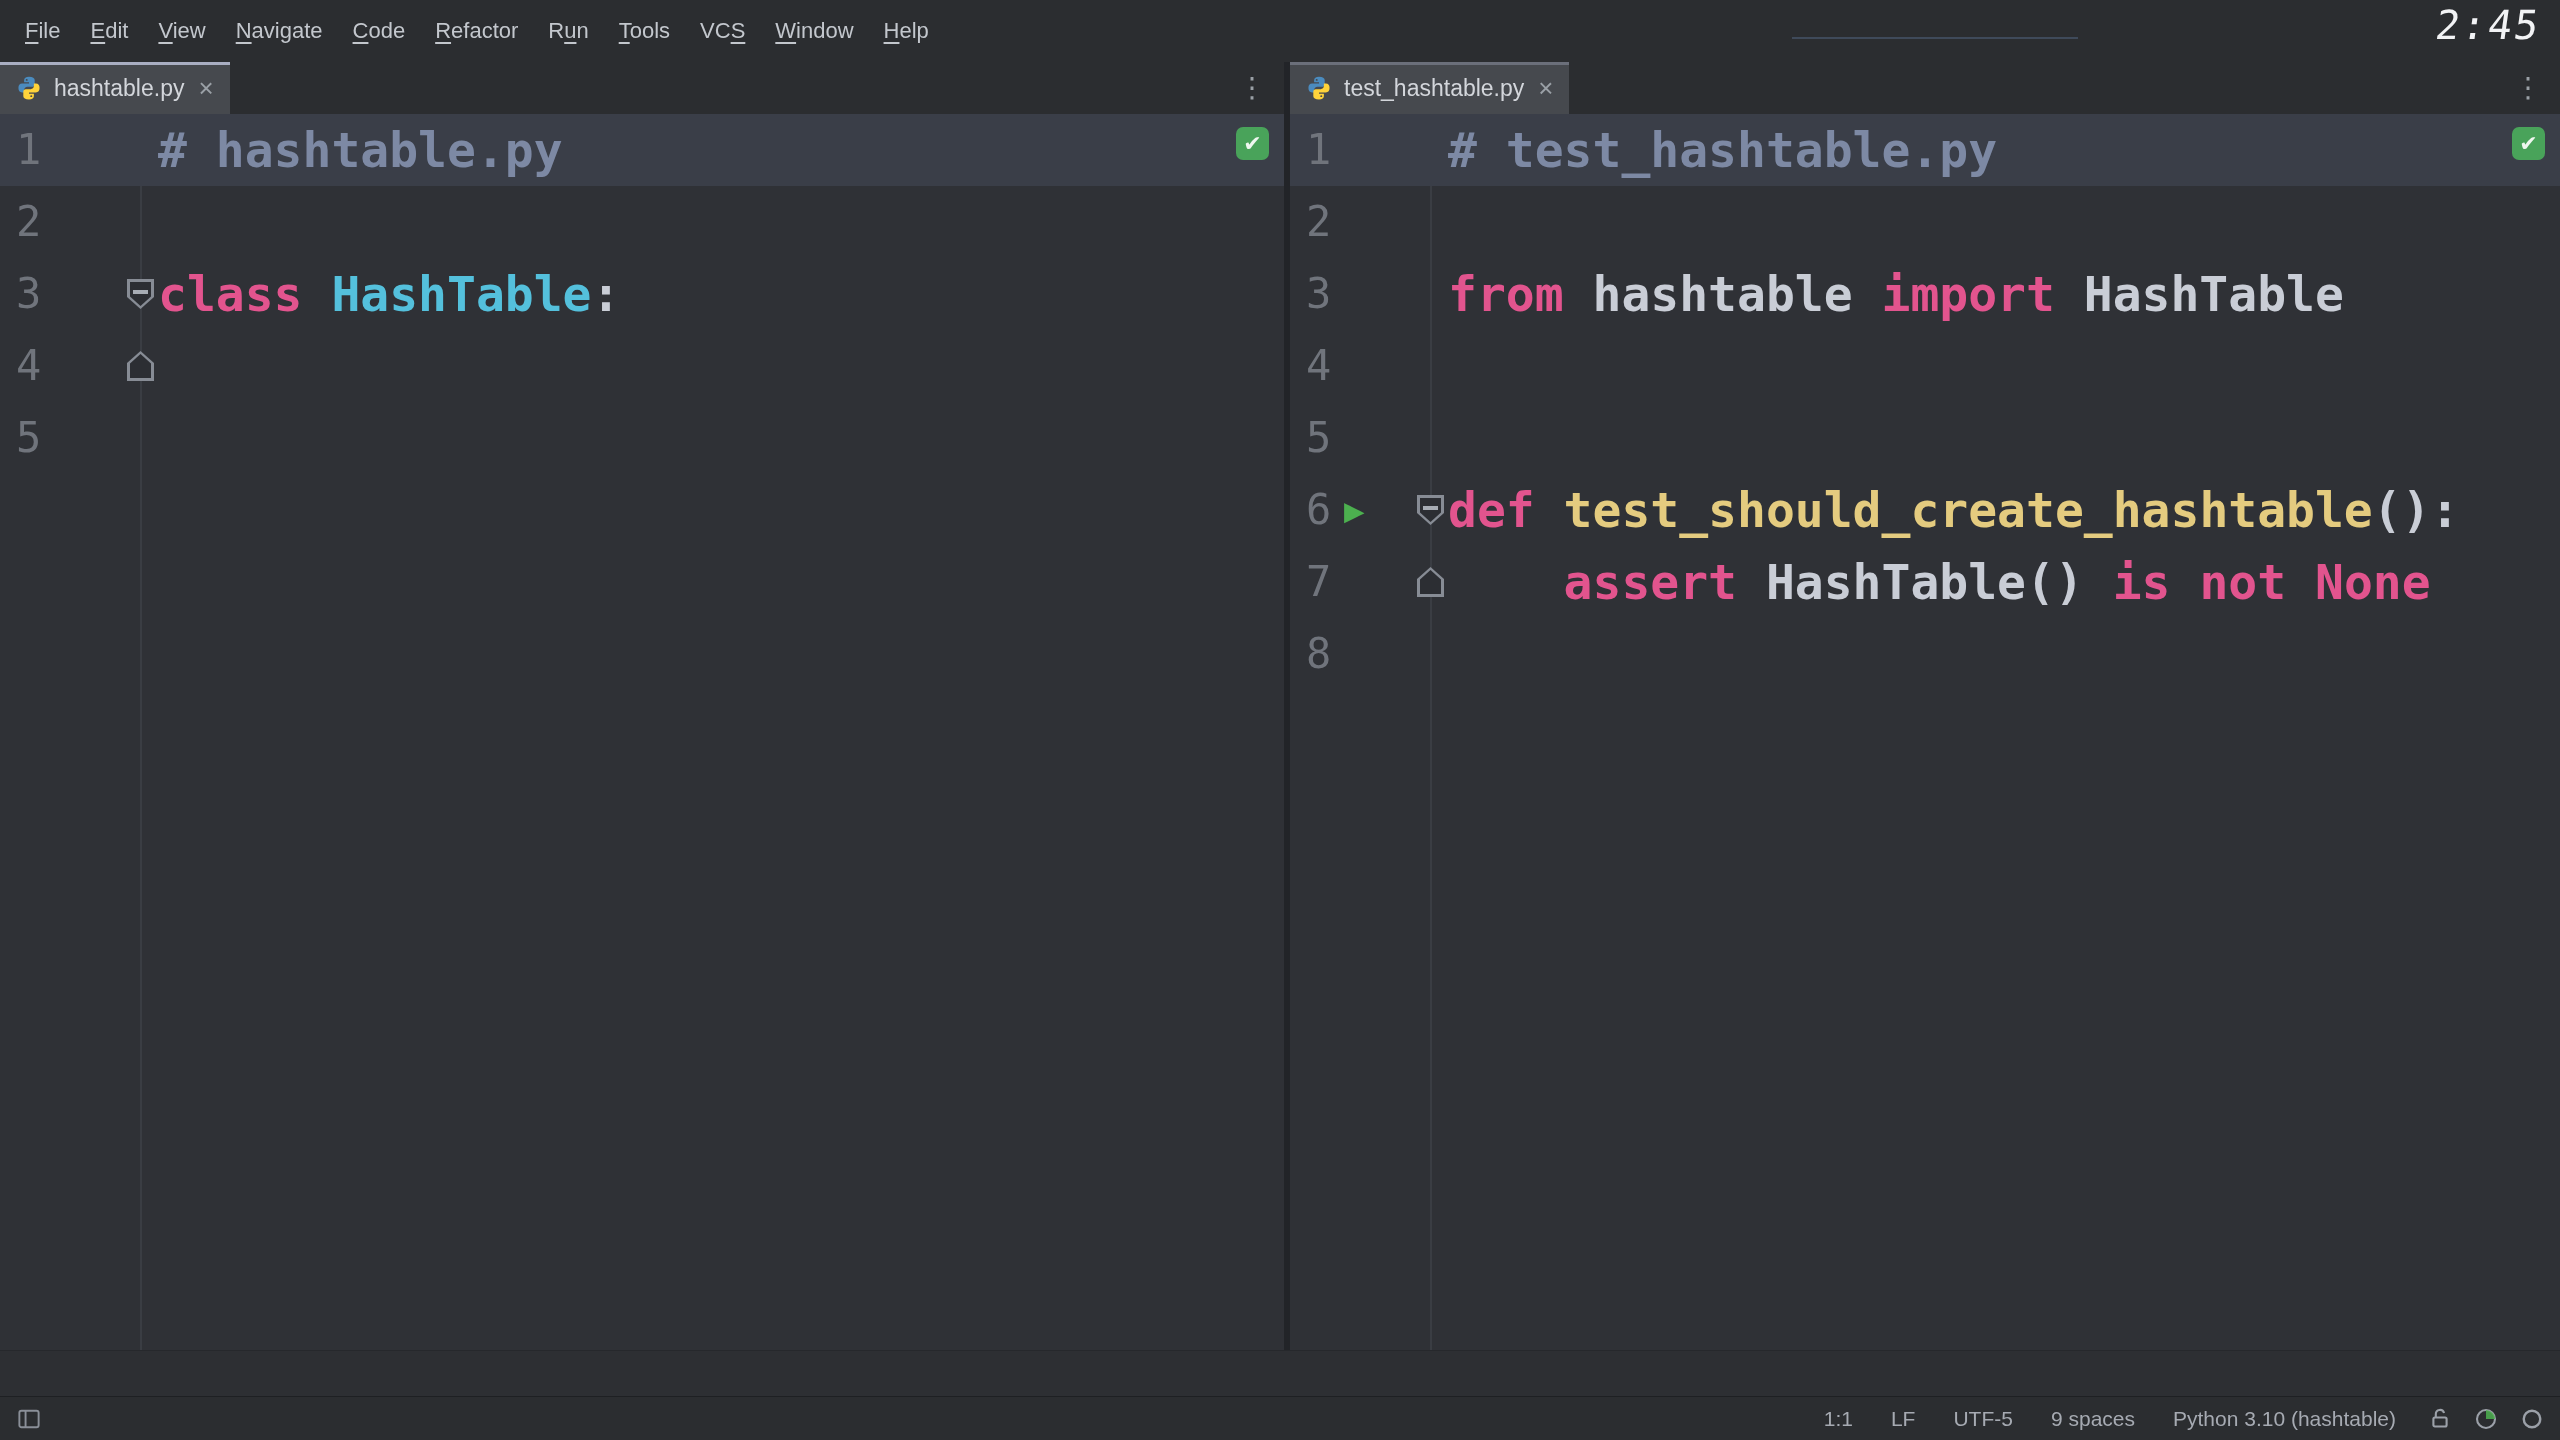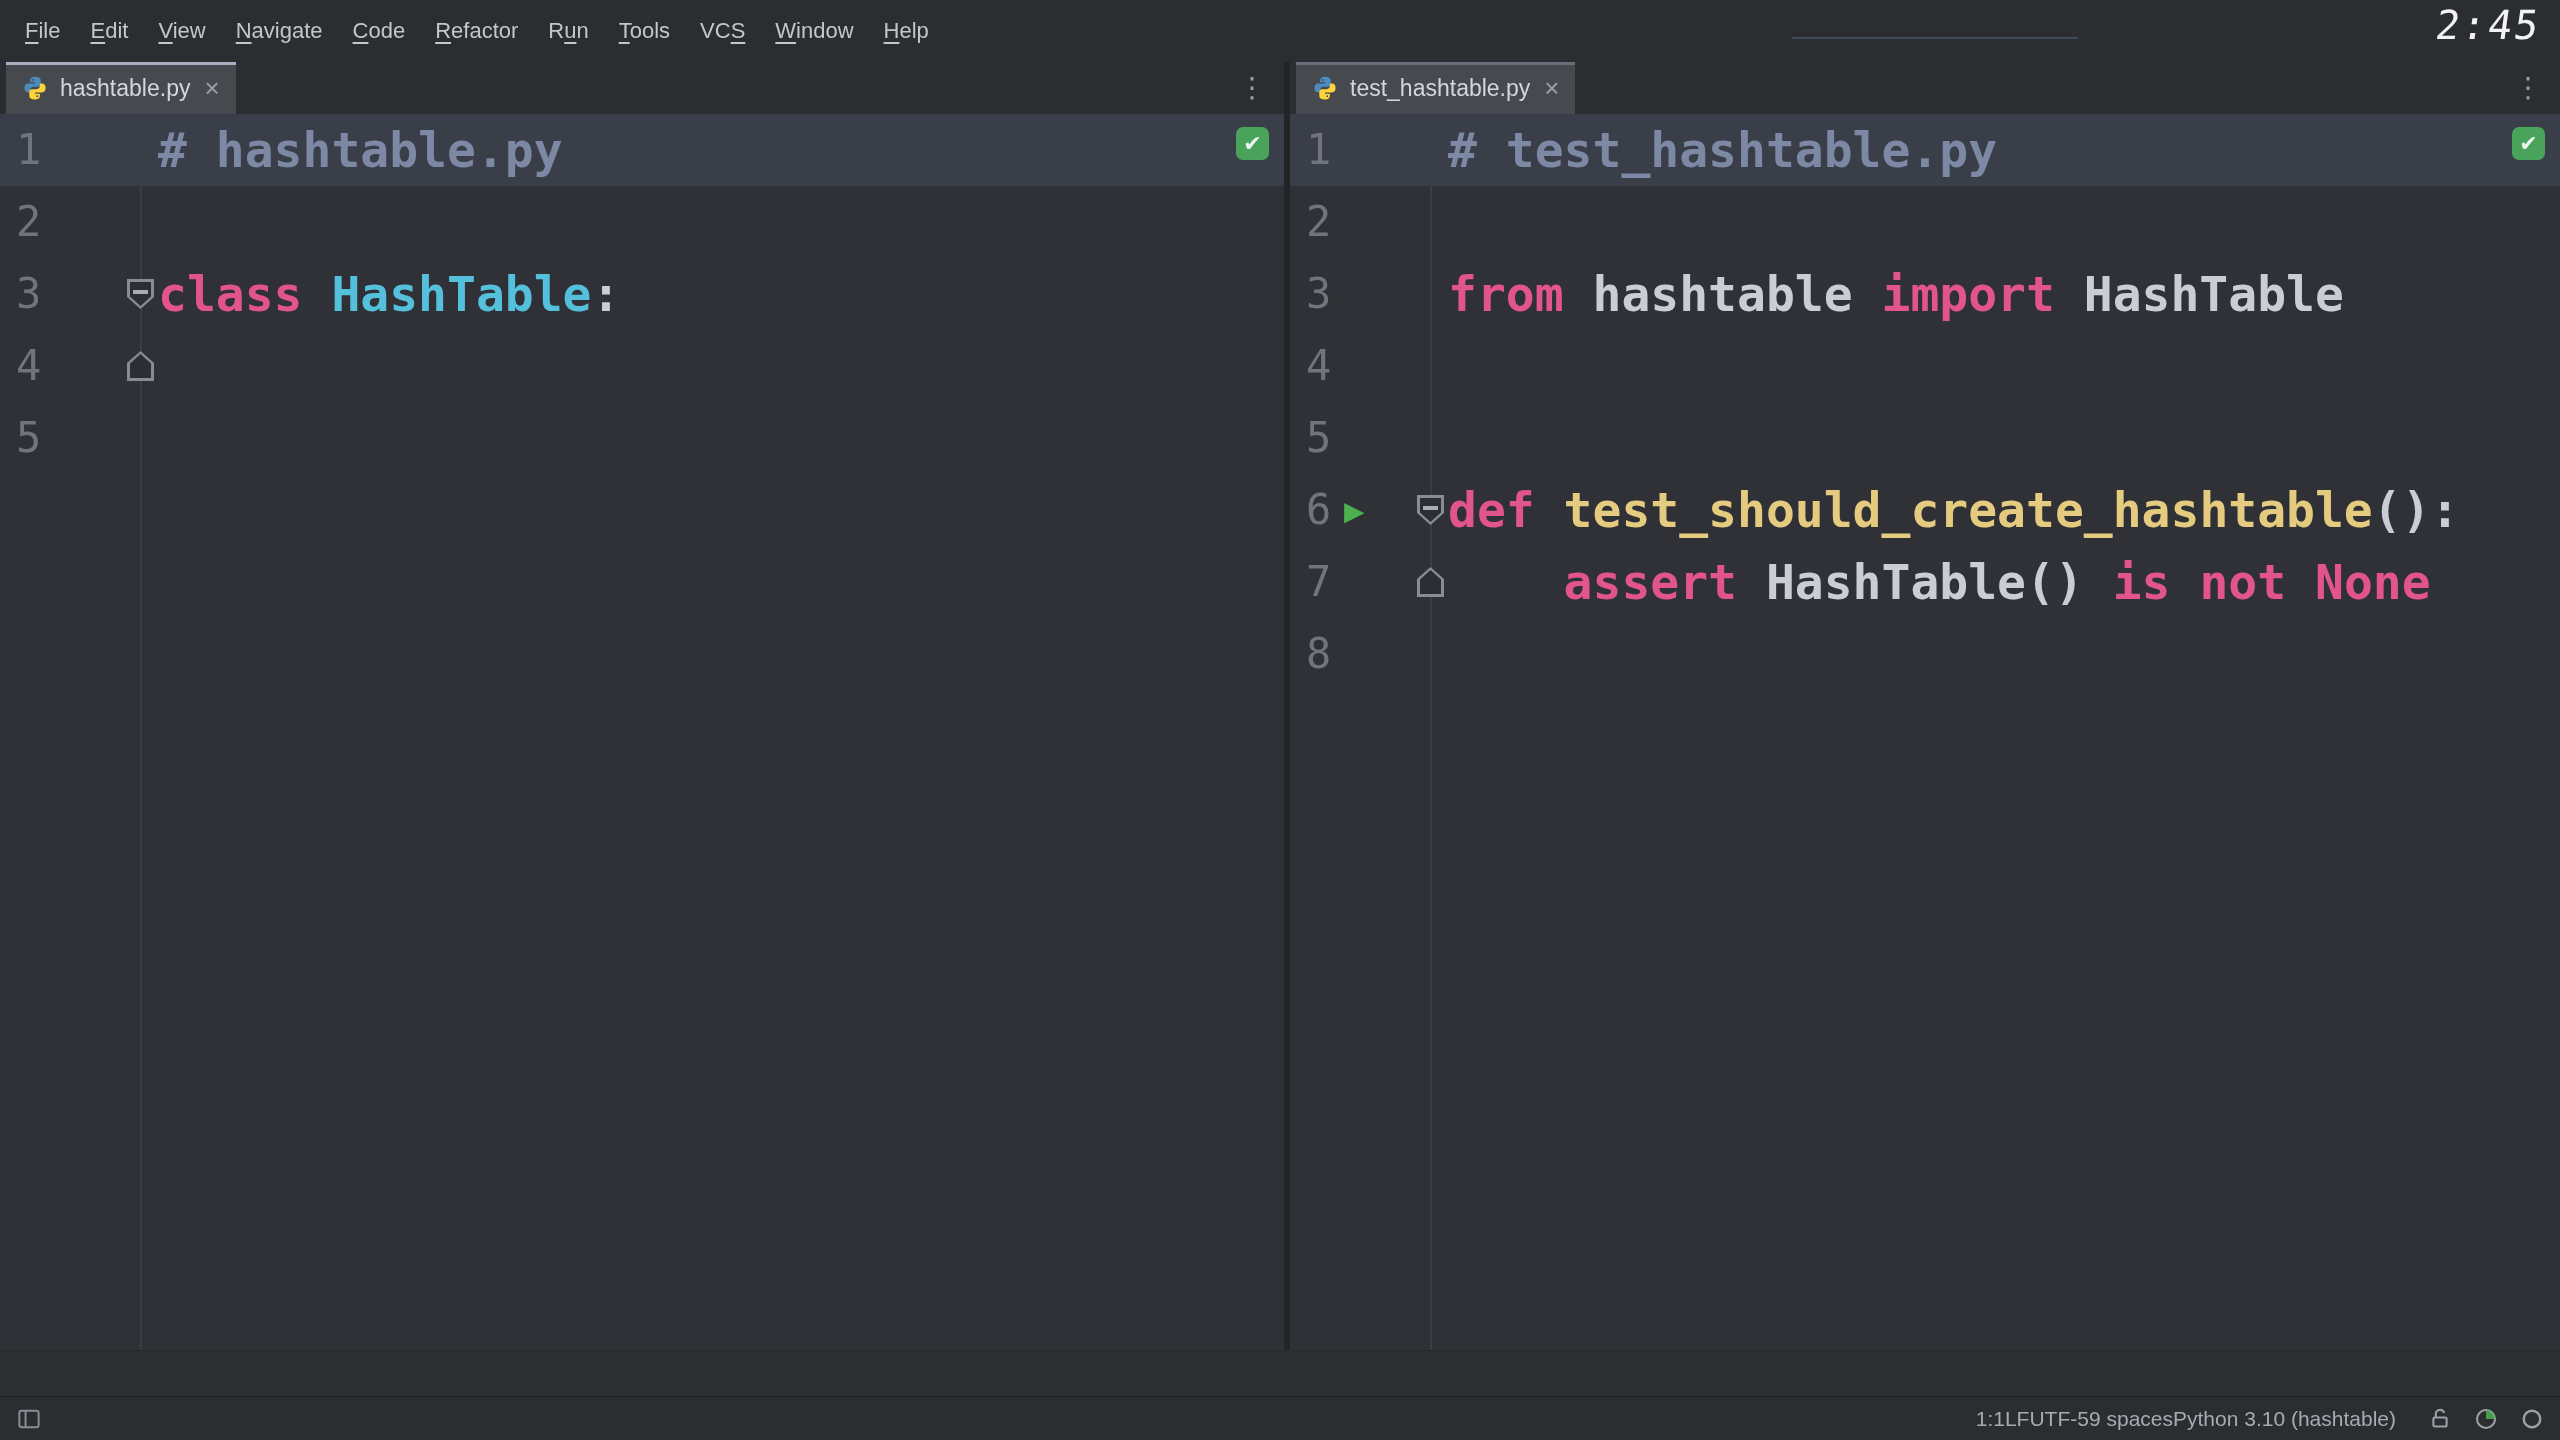--- a/index.html
+++ b/index.html
@@ -23,21 +23,21 @@
 
   
   .split{
     display:grid;
     grid-template-columns:1284px 6px 1fr;
     grid-template-rows:52px 1236px;
   }
   .tabstrip{display:flex;align-items:stretch;background:#2b2d30;min-width:0;}
   .divider-cell{background:#222428;}
   .tab{
-    display:flex;align-items:center;gap:12px;margin-left:6px;padding:0 16px;
+    display:flex;align-items:center;gap:12px;padding:0 16px;
     background:#46494e;color:#d3d6db;font-size:23px;position:relative;cursor:default;white-space:nowrap;
   }
   .tab::before{content:"";position:absolute;left:0;right:0;top:0;height:3px;background:#a9aec2;}
   .tab.dim::before{background:#6b6f7a;}
   .tab .close{color:#9aa0a6;font-size:26px;margin-left:2px;line-height:1;}
   .pyicon{display:flex;align-items:center;}
   .kebab{margin-left:auto;align-self:center;color:#9aa0a6;font-size:28px;padding:0 18px;line-height:1;}
 
   
   .pane{
@@ -71,21 +71,21 @@
   }
 
   
   .bottom-strip{height:46px;background:#2d2f33;border-top:1px solid #26282c;box-sizing:border-box;}
   .statusbar{
     position:absolute;left:0;right:0;bottom:0;height:44px;background:#2b2d30;border-top:1px solid #1e2023;
     display:flex;align-items:center;padding:0 16px;color:#a6aab2;font-size:21px;box-sizing:border-box;
   }
   .layout-icon{margin-right:auto;display:flex;align-items:center;color:#8a8f98;}
   .status-items{display:flex;align-items:center;}
-  .status-item{white-space:nowrap;cursor:default;}
+  .status-item{margin-left:38px;white-space:nowrap;cursor:default;}
   .status-icons{display:flex;align-items:center;margin-left:32px;gap:22px;color:#9ba0a8;}
   .status-icons svg{display:block;}
 </style>
 </head>
 <body>
 
 <div class="menubar">
   <div class="menu-items">
       <span class="menu-item"><u>F</u>ile</span>
       <span class="menu-item"><u>E</u>dit</span>

